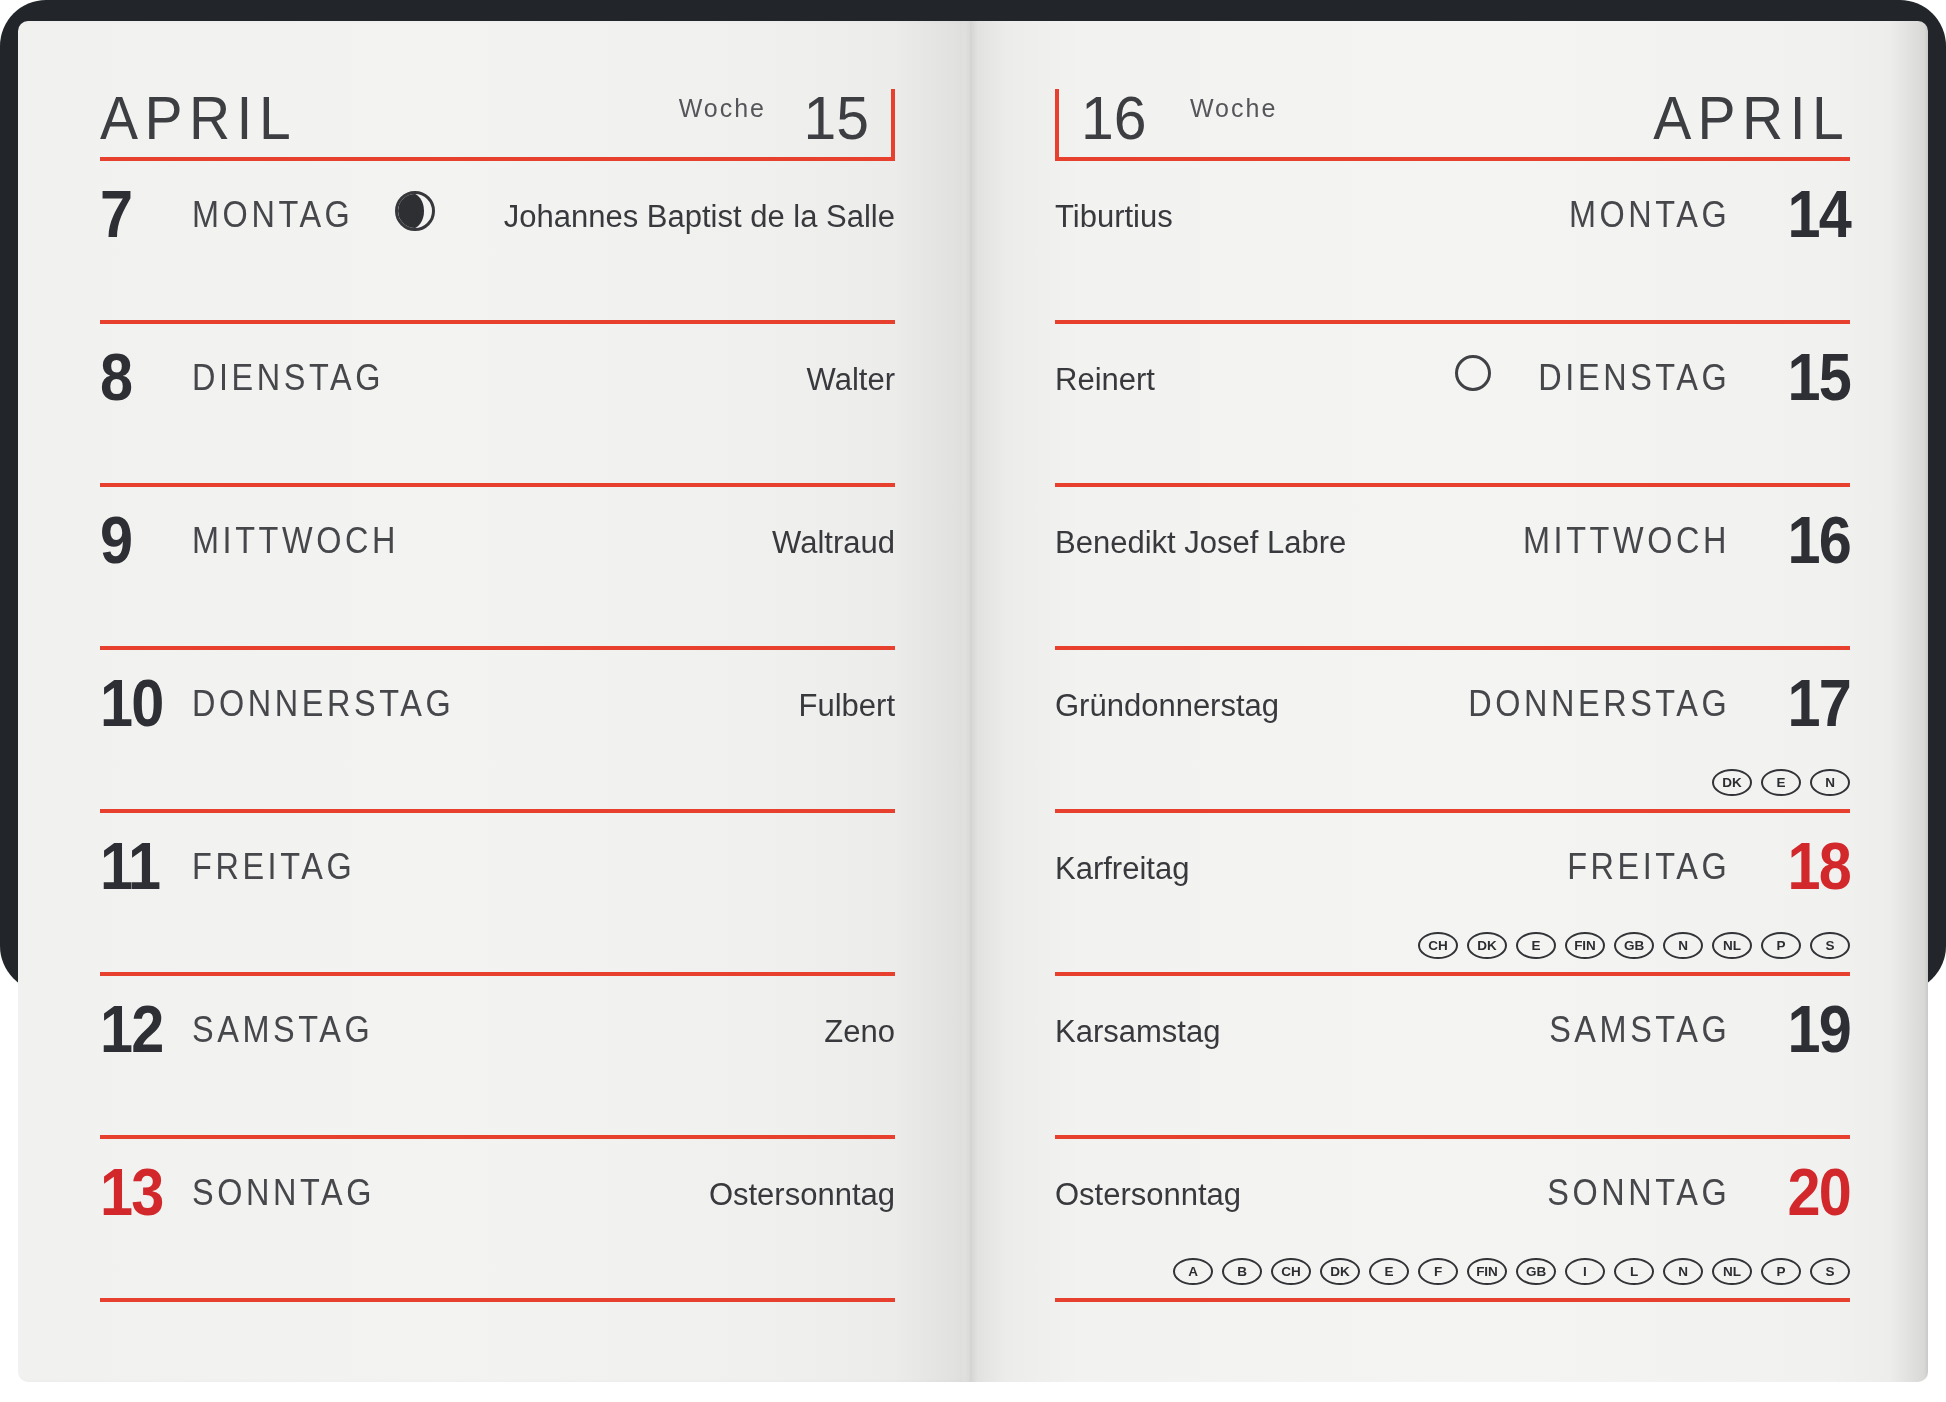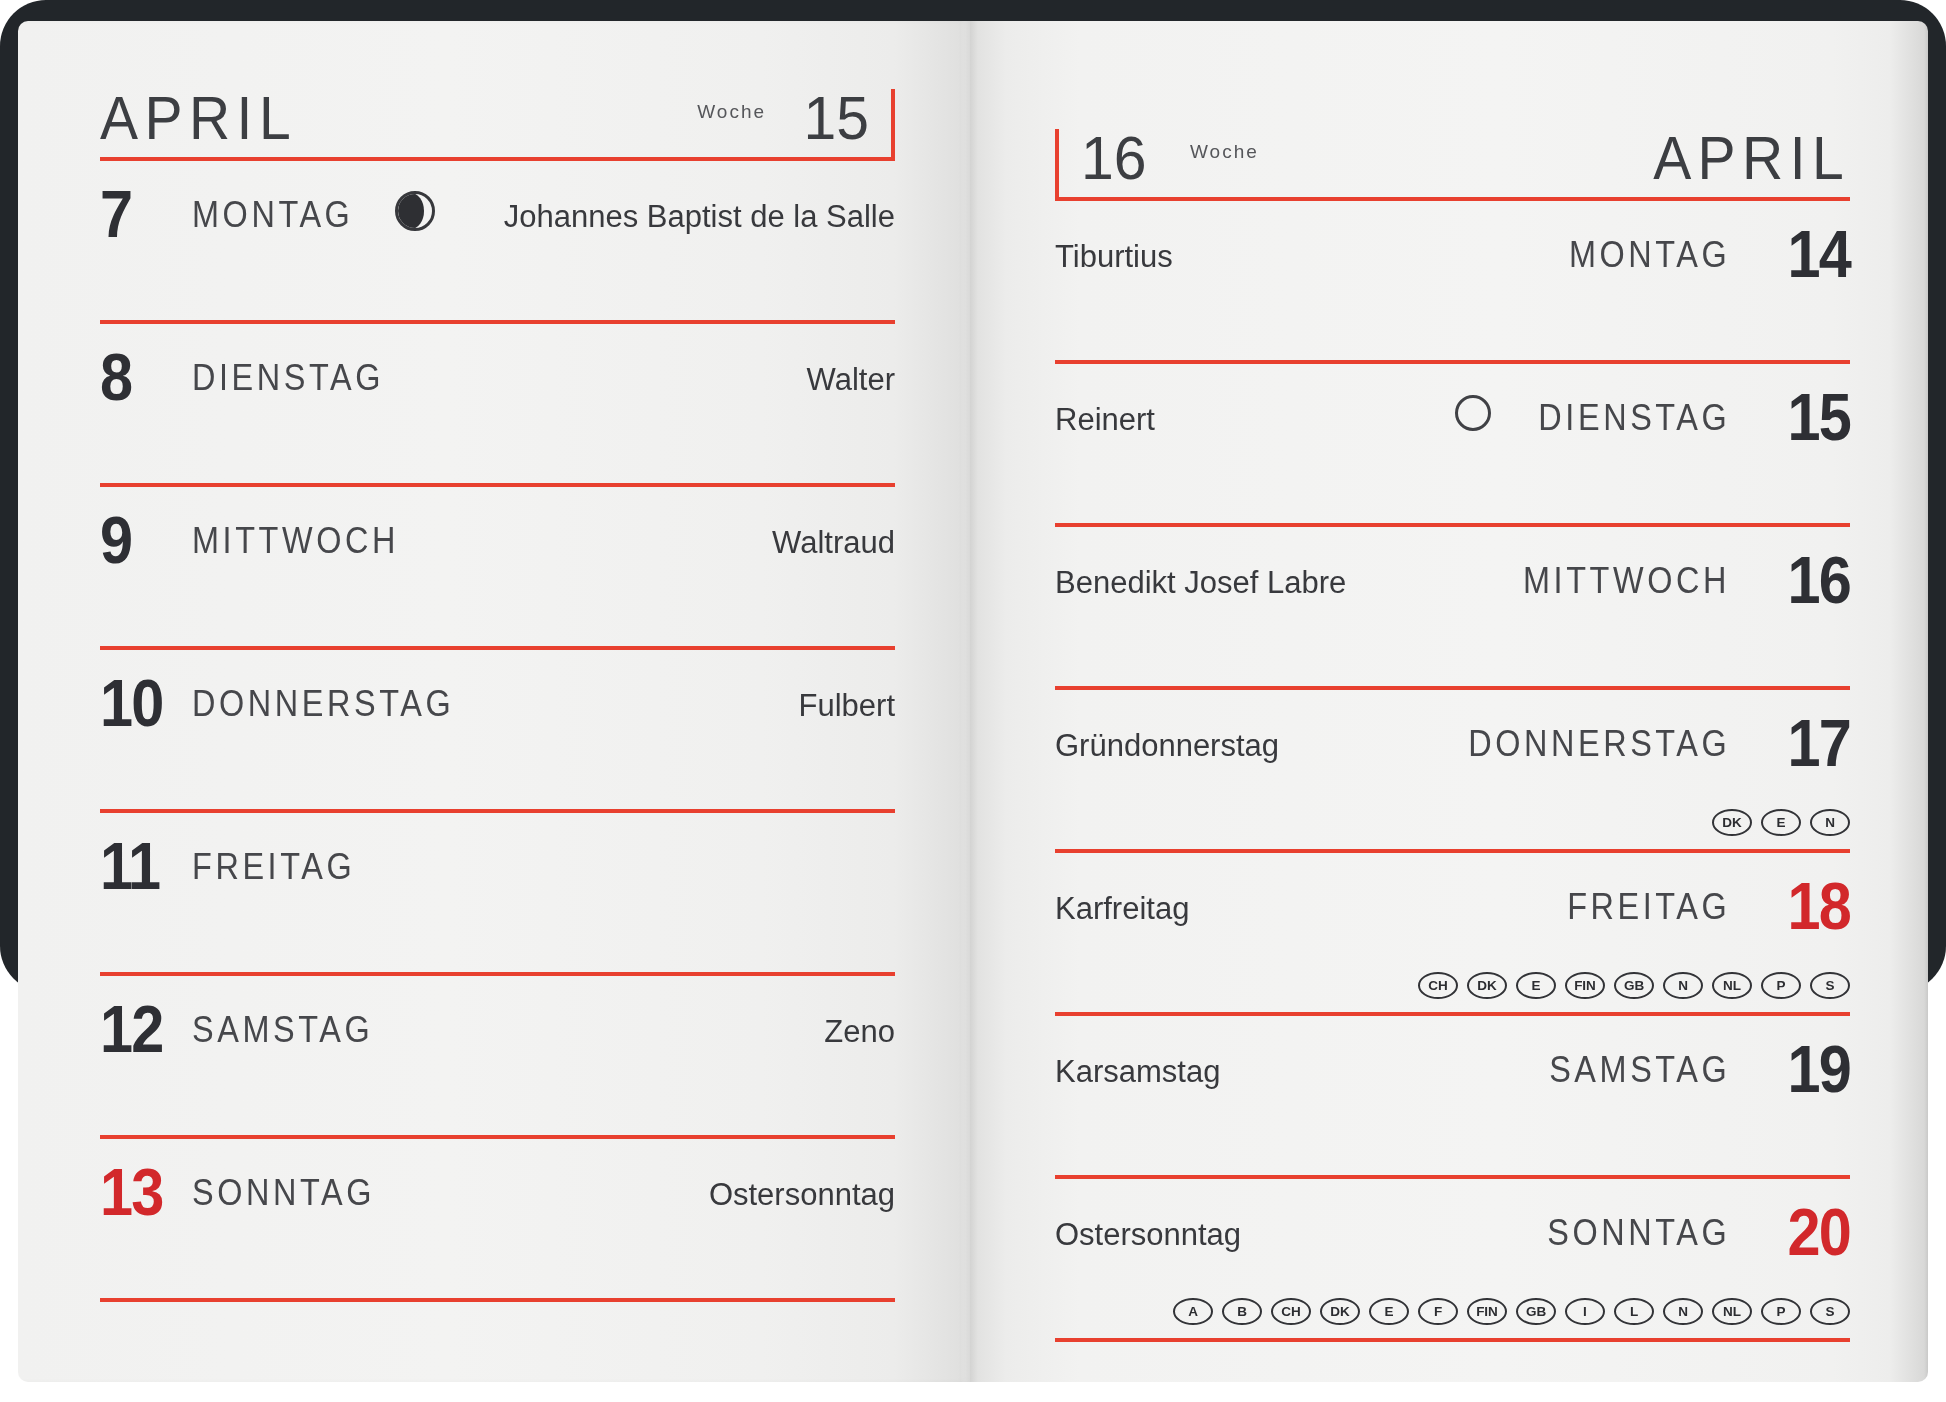--- a/index.html
+++ b/index.html
@@ -17,33 +17,33 @@
     background:linear-gradient(to right,#f1f1f0 0%,#f3f3f2 45%,#f0f0ef 78%,#ececeb 92%,#e0e0df 99%,#f6f6f5 100%);
     box-shadow: inset -8px 0 10px -6px rgba(0,0,0,.18);
   }
   .page-right {
     left:970px; width:958px; border-radius:0 10px 10px 0;
     background:linear-gradient(to right,#d3d3d2 0px,#e2e2e1 8px,#ececeb 36px,#f2f2f1 110px,#f4f4f3 55%,#f1f1f0 90%,#ededec 96%,#d8d8d7 99.6%,#c9c9c8 100%);
   }
 
   .content { position:absolute; top:0; width:795px; }
   .page-left  .content { left:82px; }
-  .page-right .content { left:85px;margin-top:40px; }
+  .page-right .content { left:85px; }
 
   
   .hdr { position:relative; height:136px; }
   .hdr-bar { position:absolute; bottom:0; width:4px; height:68px; background:#e8402f; }
   .page-left  .hdr-bar { right:0; }
   .page-right .hdr-bar { left:0; }
   .hdr-inner { position:absolute; left:0; right:0; bottom:8px; display:flex; align-items:flex-end; }
   .month { font-size:62px; letter-spacing:7px; font-weight:400; color:#3c3e42;
            transform:scaleX(.92); line-height:1; }
   .page-left  .month { transform-origin:0 100%; }
   .page-right .month { transform-origin:100% 100%; margin-left:auto; }
-  .wk-label { font-size:19px; letter-spacing:2px; color:#55565a; line-height:1; margin-bottom:28px; }
+  .wk-label { font-size:25px; letter-spacing:2px; color:#55565a; line-height:1; margin-bottom:28px; }
   .wk-num { font-size:62px; color:#3c3e42; line-height:1; transform:scaleX(.95); }
   .page-left  .wk-label { margin-left:auto; margin-right:34px; }
   .page-left  .wk-num { margin-right:26px; transform-origin:100% 100%; }
   .page-right .wk-num { margin-left:26px; transform-origin:0 100%; }
   .page-right .wk-label { margin-left:40px; }
 
   
   .rows { }
   .row { position:relative; height:163px; border-top:4px solid #e8402f; padding-top:22px;
          display:flex; align-items:flex-start; }

